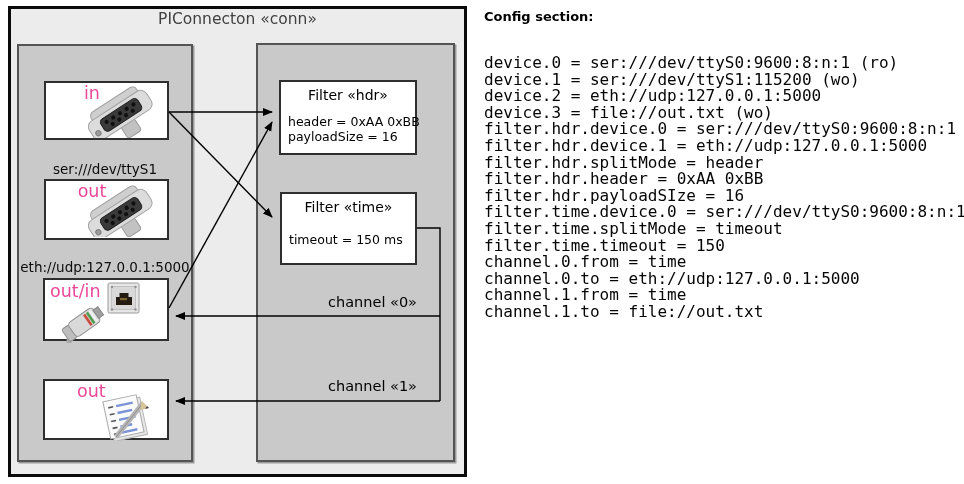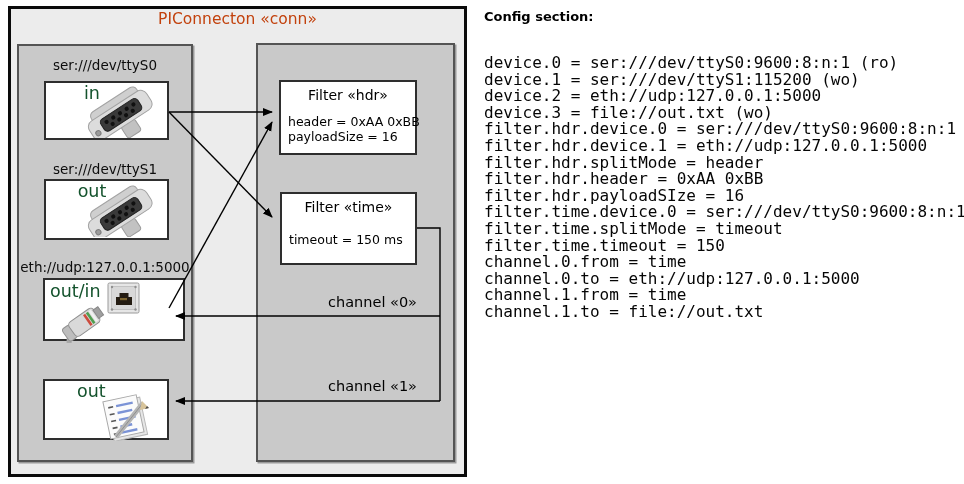--- a/index.html
+++ b/index.html
@@ -3,31 +3,31 @@
 <meta charset="utf-8">
 <style>
   html,body{margin:0;padding:0;background:#ffffff;}
   #app{position:relative;width:964px;height:484px;background:#ffffff;overflow:hidden;
        font-family:"DejaVu Sans","Liberation Sans",sans-serif;color:#000;}
 
   
   .outer-box{position:absolute;left:8px;top:6px;width:459px;height:471px;box-sizing:border-box;
              border:3px solid #0a0a0a;background:#ececec;}
   .diagram-title{position:absolute;left:8px;top:10px;width:459px;text-align:center;
-                 font-size:15.5px;color:#c2410c;}
+                 font-size:15.5px;color:#404040;}
 
   .panel{position:absolute;box-sizing:border-box;background:#c9c9c9;border:2px solid #545454;
          box-shadow:1.5px 1.5px 0 #9a9a9a;}
   .panel-left{left:17px;top:44px;width:176px;height:418px;}
   .panel-right{left:256px;top:43px;width:199px;height:419px;}
   .filters-title{position:absolute;left:256px;top:47px;width:199px;text-align:center;font-size:14px;}
 
   .dev-label{position:absolute;left:17px;width:176px;text-align:center;font-size:13.5px;color:#0c0c0c;}
   .dev-box{position:absolute;box-sizing:border-box;background:#ffffff;border:2px solid #2e2e2e;}
-  .dir-label{position:absolute;font-size:17.5px;color:#14532d;line-height:1.05;}
+  .dir-label{position:absolute;font-size:17.5px;color:#ec4899;line-height:1.05;}
   .dir-center{left:0;top:1px;width:76%;text-align:center;}
 
   .filter-box{position:absolute;box-sizing:border-box;background:#ffffff;border:2px solid #2e2e2e;padding-left:44px;}
   .filter-title{position:absolute;left:0;top:5px;width:100%;text-align:center;font-size:14px;}
   .filter-prop{position:absolute;left:7px;font-size:12.5px;white-space:pre;}
 
   .channel-label{position:absolute;left:280px;width:137px;text-align:right;font-size:14.5px;}
 
   #arrows{position:absolute;left:0;top:0;z-index:6;pointer-events:none;}
   .icon-svg{position:absolute;}
@@ -44,21 +44,20 @@
 <body>
 
 <div id="app">
 
   <div class="outer-box"></div>
   <div class="diagram-title">PIConnecton «conn»</div>
 
   <div class="panel panel-left"></div>
   <div class="panel panel-right"></div>
 
-  <div class="dev-label" style="top:57px">ser:///dev/ttyS0</div>
   <div class="dev-box" style="left:44px;top:81px;width:125px;height:59px">
     <span class="dir-label dir-center">in</span>
     <svg class="icon-svg" style="right:2px;bottom:0;width:92px;height:52px" viewBox="0 0 92 52">
       <g transform="rotate(-33 50 30)">
         <rect x="42" y="38" width="16" height="14" rx="3" fill="#c2c2c2" stroke="#9c9c9c"></rect>
         <rect x="22" y="10" width="54" height="16" rx="5" fill="#cfcfcf" stroke="#a3a3a3"></rect>
         <rect x="14" y="17" width="68" height="22" rx="7" fill="#dcdcdc" stroke="#a3a3a3"></rect>
         <rect x="27" y="21" width="44" height="14" rx="4" fill="#3a3a3a" stroke="#222"></rect>
         <circle cx="33" cy="26" r="2.1" fill="#101010"></circle>
           <circle cx="41" cy="26" r="2.1" fill="#101010"></circle>
@@ -91,21 +90,21 @@
         <circle cx="37" cy="31" r="2.1" fill="#101010"></circle>
           <circle cx="45" cy="31" r="2.1" fill="#101010"></circle>
         <circle cx="53" cy="31" r="2.1" fill="#101010"></circle>
           <circle cx="61" cy="31" r="2.1" fill="#101010"></circle>
         <circle cx="20" cy="31" r="2.6" fill="#9c9c9c" stroke="#7d7d7d"></circle>
       </g>
     </svg>
   </div>
 
   <div class="dev-label" style="top:259px">eth://udp:127.0.0.1:5000</div>
-  <div class="dev-box" style="left:43px;top:278px;width:142px;height:63px">
+  <div class="dev-box" style="left:43px;top:278px;width:126px;height:63px">
     <span class="dir-label" style="left:5px;top:2px">out/in</span>
     <svg class="icon-svg" style="left:62px;top:2px;width:34px;height:33px" viewBox="0 0 34 33">
       <rect x="1" y="1" width="31" height="30" rx="1.5" fill="#e6e6e6" stroke="#9a9a9a"></rect>
       <rect x="4.5" y="4.5" width="24" height="23" fill="#d8d8d8" stroke="#c2c2c2"></rect>
       <path d="M9,23 v-8 h3.5 v-4 h9 v4 h3.5 v8 z" fill="#241c12"></path>
       <rect x="13" y="16" width="7" height="2.2" fill="#7d6530"></rect>
       <circle cx="5" cy="5" r="1.2" fill="#8f8f8f"></circle>
         <circle cx="28.5" cy="5" r="1.2" fill="#8f8f8f"></circle>
       <circle cx="5" cy="27.5" r="1.2" fill="#8f8f8f"></circle>
         <circle cx="28.5" cy="27.5" r="1.2" fill="#8f8f8f"></circle>

